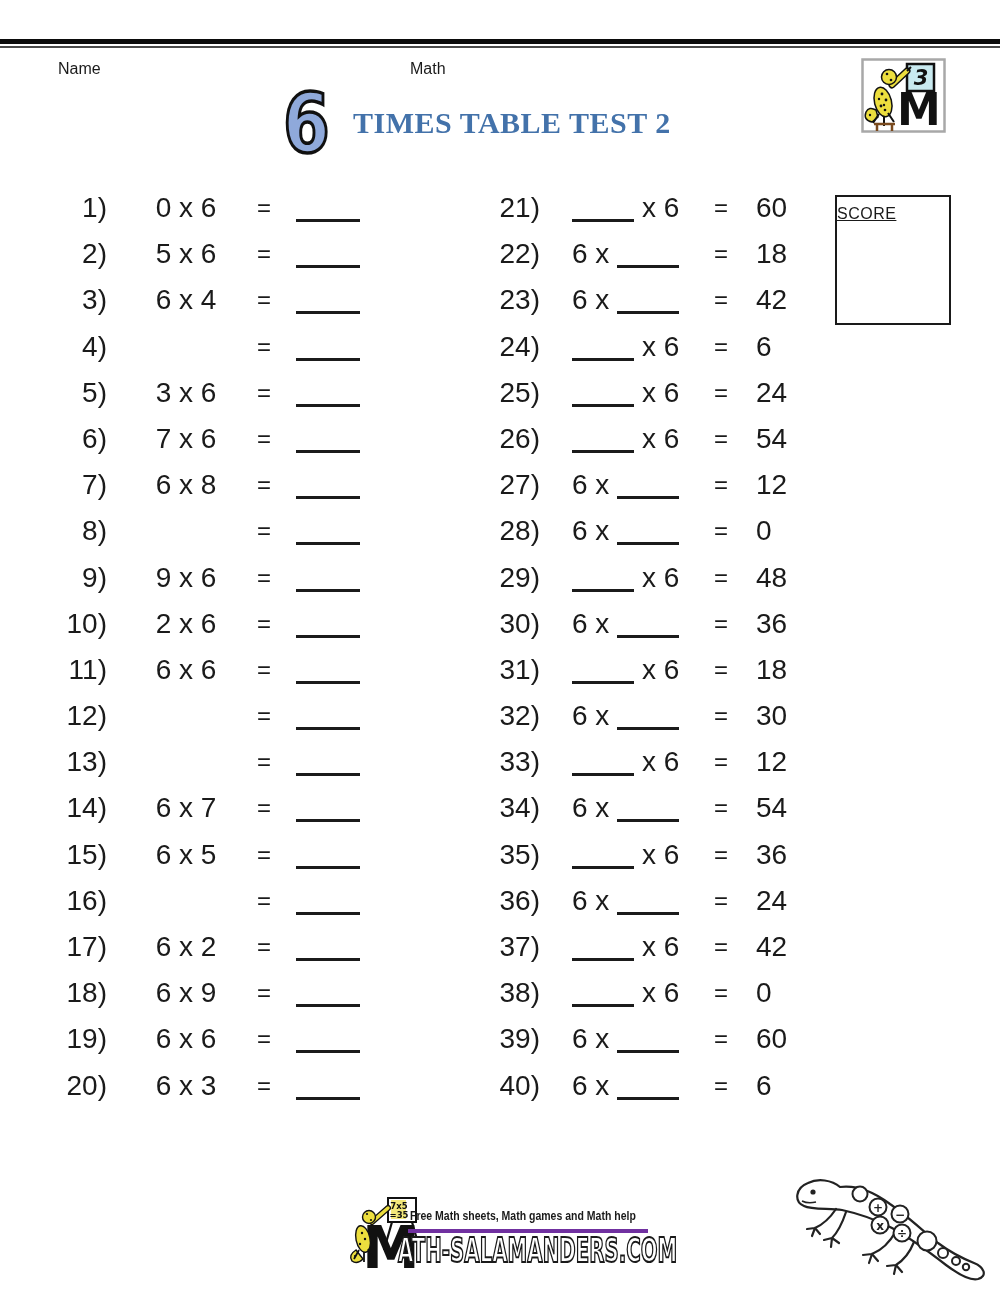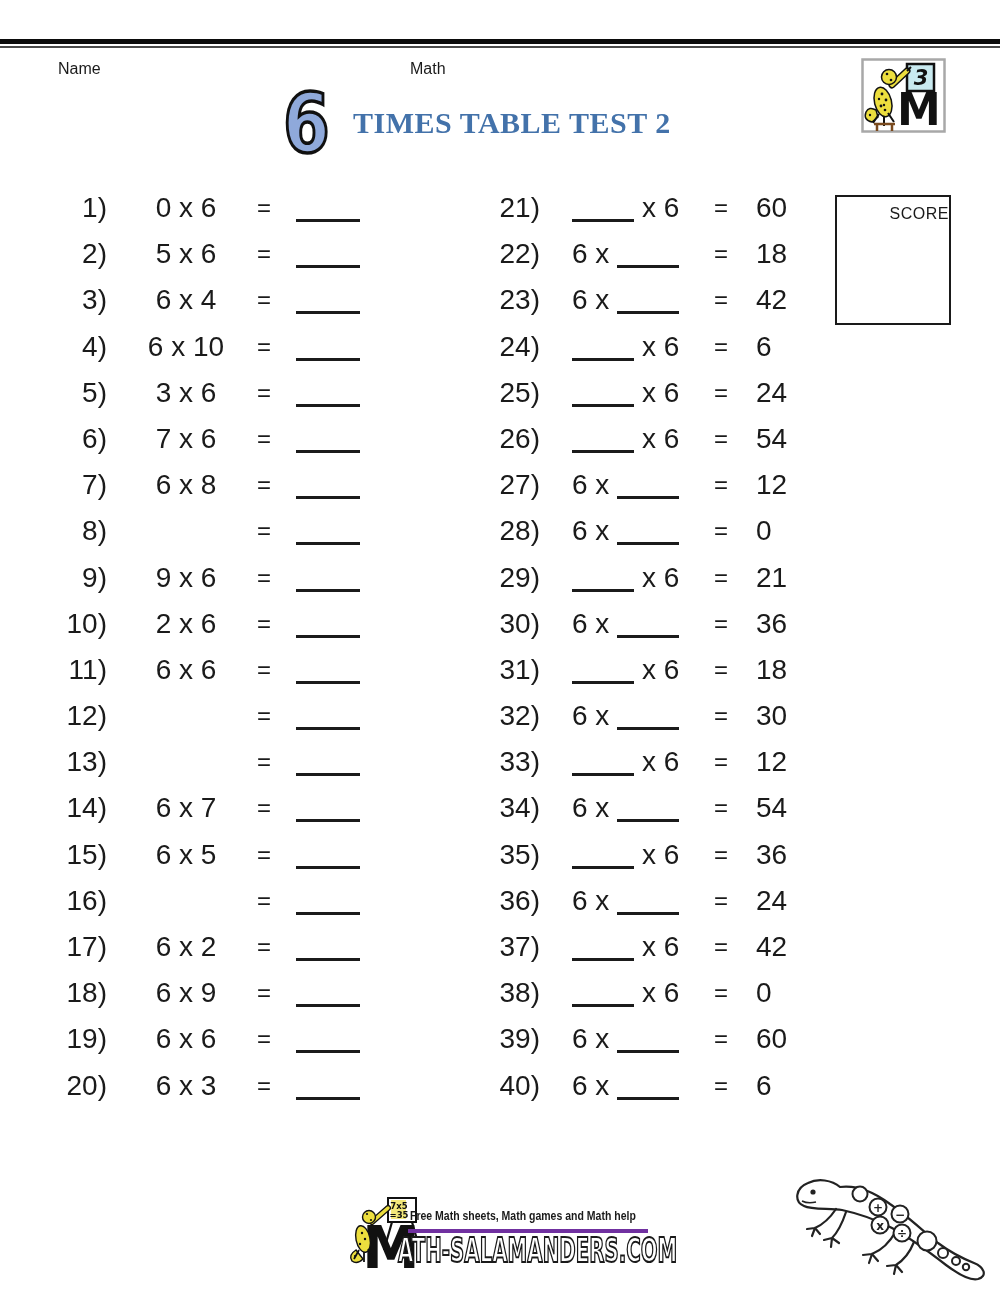--- a/index.html
+++ b/index.html
@@ -16,21 +16,21 @@
   #header-logo{position:absolute;left:861px;top:58px;width:85px;height:75px;}
 
   #big-six{position:absolute;left:283px;top:84px;font-size:82px;line-height:80px;
            font-family:"DejaVu Sans",sans-serif;font-weight:bold;color:#8FA9DB;
            -webkit-text-stroke:3.5px #101010;transform:scaleX(.82);transform-origin:left top;}
   #page-title{position:absolute;left:353px;top:106px;font-size:30px;
               font-family:"Liberation Serif",serif;font-weight:bold;color:#4372AA;letter-spacing:.5px;}
 
   
   #score-box{position:absolute;left:835px;top:195px;width:112px;height:126px;border:2px solid #1a1a1a;}
-  #score-label{display:block;text-align:right;margin-top:8px;font-size:16px;letter-spacing:.5px;}
+  #score-label{display:block;text-align:left;margin-top:8px;font-size:16px;letter-spacing:.5px;text-decoration:underline;}
 
   
   #problem-rows{position:absolute;left:0;top:185px;width:1000px;}
   .prob-row{position:relative;height:46.2px;font-size:28px;}
   .cell{position:absolute;line-height:46px;white-space:nowrap;display:block;}
   .l-lbl{left:53px;width:54px;text-align:right;}
   .l-expr{left:116px;width:140px;text-align:center;}
   .l-eq{left:251px;width:26px;text-align:center;font-size:24px;}
   .l-ans{left:296px;}
   .r-lbl{left:486px;width:54px;text-align:right;}
@@ -123,21 +123,20 @@
         <span class="cell l-expr"><span class="tok">6 x 4</span></span>
         <span class="cell l-eq">=</span>
         <span class="cell l-ans"><span class="blank" style="width: 64px;"></span></span>
         <span class="cell r-lbl">23)</span>
         <span class="cell r-expr"><span class="tok">6 x</span><span class="blank" style="width: 62px;"></span></span>
         <span class="cell r-eq">=</span>
         <span class="cell r-ans">42</span>
       </div>
       <div class="prob-row">
         <span class="cell l-lbl">4)</span>
-        <span class="cell l-expr"><span class="tok">6 x 10</span></span>
         <span class="cell l-eq">=</span>
         <span class="cell l-ans"><span class="blank" style="width: 64px;"></span></span>
         <span class="cell r-lbl">24)</span>
         <span class="cell r-expr"><span class="blank" style="width: 62px;"></span><span class="tok">x 6</span></span>
         <span class="cell r-eq">=</span>
         <span class="cell r-ans">6</span>
       </div>
       <div class="prob-row">
         <span class="cell l-lbl">5)</span>
         <span class="cell l-expr"><span class="tok">3 x 6</span></span>
@@ -178,21 +177,21 @@
         <span class="cell r-ans">0</span>
       </div>
       <div class="prob-row">
         <span class="cell l-lbl">9)</span>
         <span class="cell l-expr"><span class="tok">9 x 6</span></span>
         <span class="cell l-eq">=</span>
         <span class="cell l-ans"><span class="blank" style="width: 64px;"></span></span>
         <span class="cell r-lbl">29)</span>
         <span class="cell r-expr"><span class="blank" style="width: 62px;"></span><span class="tok">x 6</span></span>
         <span class="cell r-eq">=</span>
-        <span class="cell r-ans">21</span>
+        <span class="cell r-ans">48</span>
       </div>
       <div class="prob-row">
         <span class="cell l-lbl">10)</span>
         <span class="cell l-expr"><span class="tok">2 x 6</span></span>
         <span class="cell l-eq">=</span>
         <span class="cell l-ans"><span class="blank" style="width: 64px;"></span></span>
         <span class="cell r-lbl">30)</span>
         <span class="cell r-expr"><span class="tok">6 x</span><span class="blank" style="width: 62px;"></span></span>
         <span class="cell r-eq">=</span>
         <span class="cell r-ans">36</span>

